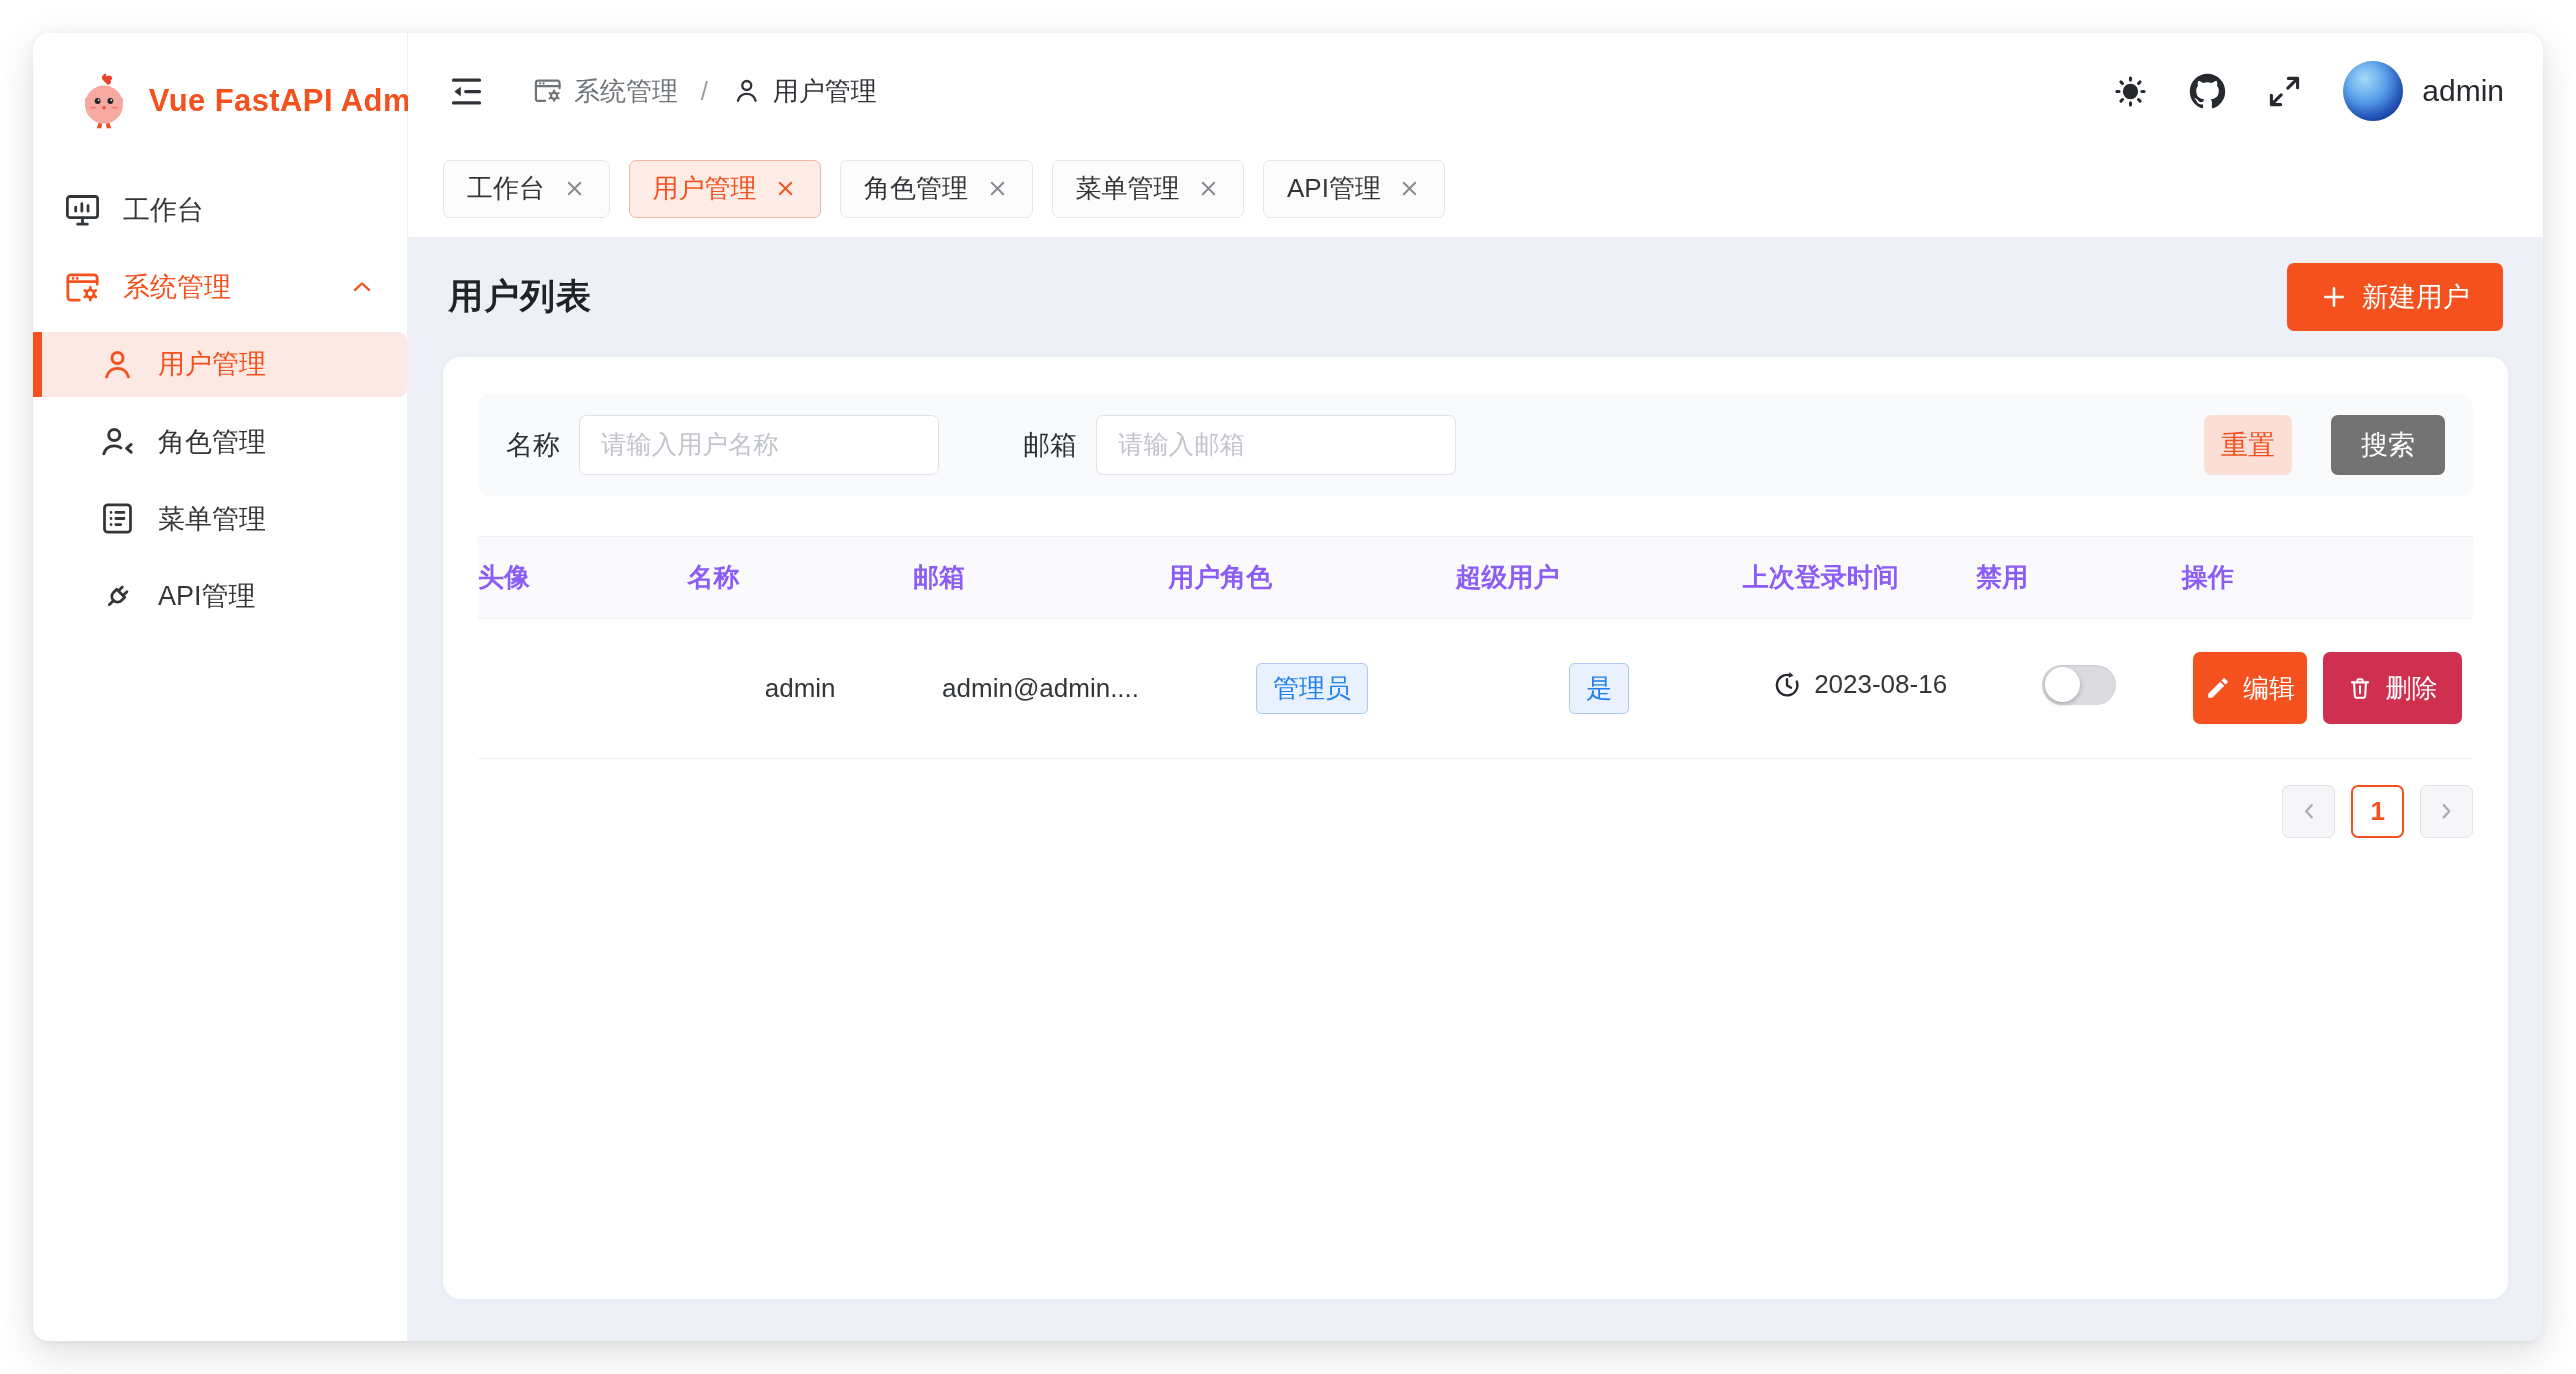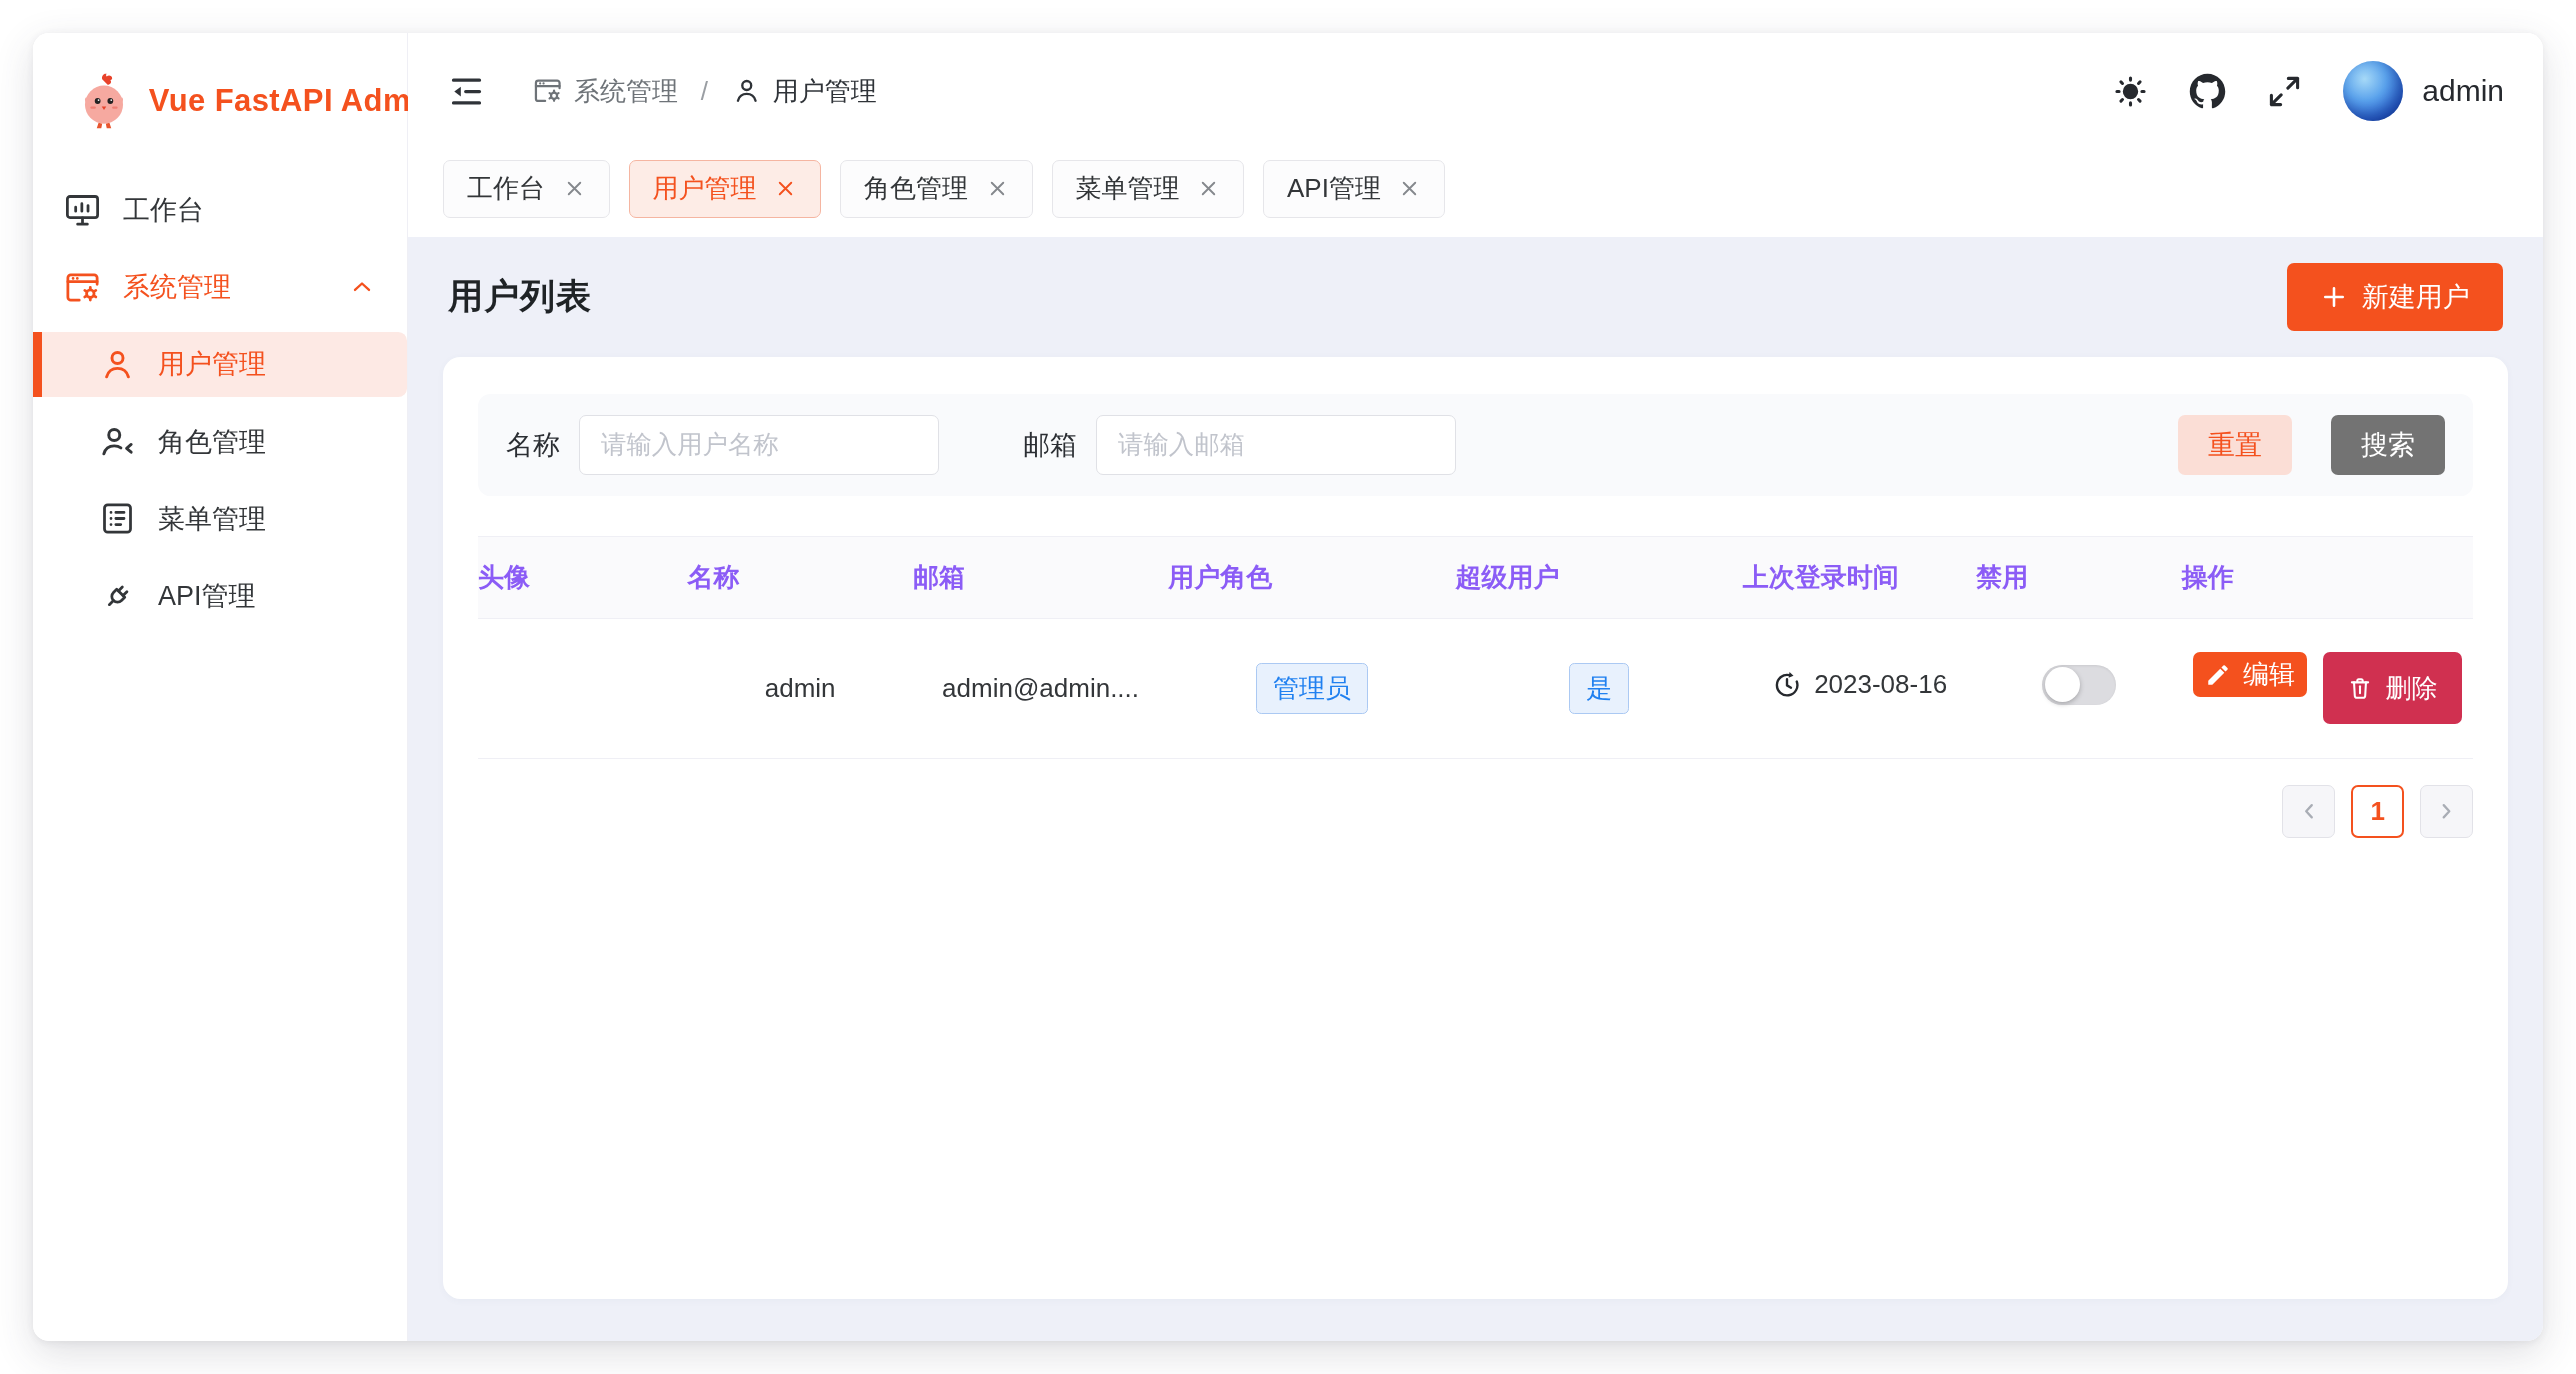--- a/index.html
+++ b/index.html
@@ -90,21 +90,21 @@
   }
   .f-label { font-size:27px; color:#2b2e33; margin-right:19px; white-space:nowrap; }
   .f-input {
     width:360px; height:60px; background:#fff; border:1.8px solid #e0e1e6; border-radius:7px;
     padding:0 21px; font-size:25.4px; color:#333; font-family:inherit; outline:none;
   }
   .f-input::placeholder { color:#c1c4cc; }
   .f-group { display:flex; align-items:center; }
   .f-group + .f-group { margin-left:84px; }
   .filter-spacer { flex:1; }
-  .btn-reset { height:60px; padding:0 30px; border-radius:7px; background:#fbded6; color:#F4511E; font-size:27px; }
+  .btn-reset { height:60px; padding:0 17px; border-radius:7px; background:#fbded6; color:#F4511E; font-size:27px; }
   .btn-search { height:60px; padding:0 30px; border-radius:7px; background:#737373; color:#fff; font-size:27px; margin-left:39px; }
   
   .user-table { width:100%; border-collapse:collapse; margin-top:40px; flex-shrink:0; }
   .user-table th {
     background:#fafafc; height:82px; font-size:26px; font-weight:700; color:#8b5cf6;
     border-top:0.9px solid #efeff5; border-bottom:0.9px solid #efeff5; text-align:left; white-space:nowrap;
   }
   .user-table td {
     height:140px; font-size:26px; color:#333639; text-align:center;
     border-bottom:0.9px solid #efeff5; white-space:nowrap;
@@ -119,21 +119,21 @@
   .clock-ic { width:30px; height:30px; color:#26292e; }
   .switch {
     display:inline-block; width:74px; height:40px; border-radius:20px; background:#dcdce0;
     position:relative; cursor:pointer; box-shadow:inset 0 0.9px 2.6px rgba(0,0,0,.08);
   }
   .switch .knob {
     position:absolute; left:2.6px; top:2.6px; width:35px; height:35px; border-radius:50%;
     background:#fff; box-shadow:0 1.8px 5.3px rgba(0,0,0,.25);
   }
   .row-actions { display:inline-flex; gap:15.8px; }
-  .btn-edit { height:45px; padding:0 12px; border-radius:7px; background:#F4511E; color:#fff; font-size:26px; gap:12.3px; }
+  .btn-edit { height:72px; padding:0 12px; border-radius:7px; background:#F4511E; color:#fff; font-size:26px; gap:12.3px; }
   .btn-delete { height:72px; padding:0 24.5px; border-radius:7px; background:#d03050; color:#fff; font-size:26px; gap:12.3px; }
   .act-ic { width:26px; height:26px; }
   
   .pagination { margin-top:26px; display:flex; justify-content:flex-end; gap:15.8px; flex-shrink:0; }
   .page-btn {
     width:53px; height:53px; border-radius:7px; display:flex; align-items:center; justify-content:center;
     background:#f6f6f9; border:1.8px solid #e2e2e8; color:#a9adb5; cursor:pointer; font-size:26px;
   }
   .page-btn .pg-ic { width:24.5px; height:24.5px; }
   .page-btn.current { background:#fff; border:2.6px solid #F4511E; color:#F4511E; font-weight:700; cursor:default; }

